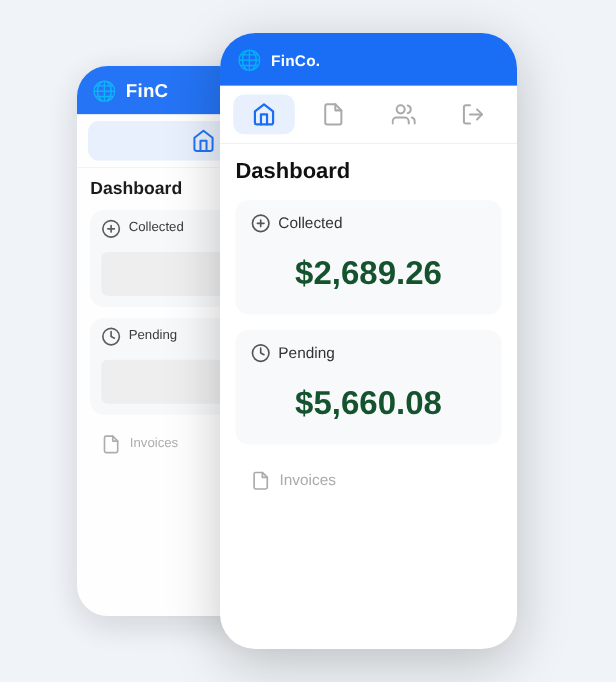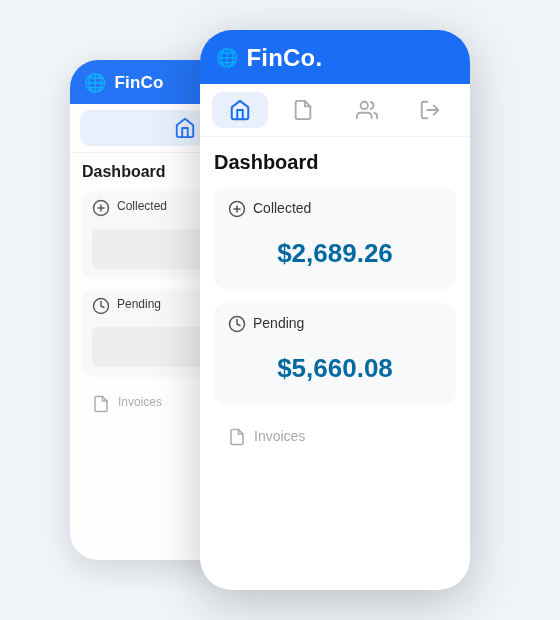--- a/index.html
+++ b/index.html
@@ -58,21 +58,21 @@
       display: flex;
       align-items: center;
       gap: 8px;
     }
     .phone-header .logo-icon {
       color: #fff;
       font-size: 18px;
     }
     .phone-header .app-name {
       color: #fff;
-      font-size: 24px;
+      font-size: 14px;
       font-weight: 700;
       letter-spacing: 0.2px;
     }
 
     
     .nav-tabs {
       display: flex;
       align-items: center;
       padding: 8px 12px;
       gap: 8px;
@@ -124,23 +124,23 @@
       color: #333;
       margin-bottom: 12px;
       font-weight: 500;
     }
     .card-label svg {
       width: 18px;
       height: 18px;
       color: #555;
     }
     .card-value {
-      font-size: 26px;
+      font-size: 30px;
       font-weight: 700;
-      color: #0369a1;
+      color: #14532d;
       text-align: center;
       padding: 8px 0 4px;
     }
 
     
     .invoices-section {
       display: flex;
       gap: 8px;
       padding: 10px 14px;
       color: #aaa;
@@ -186,21 +186,21 @@
     }
   </style>
 </head>
 <body>
 
 <div class="phones-wrapper">
 
   <div class="phone-back">
     <div class="phone-header">
       <span class="logo-icon">🌐</span>
-      <span class="app-name">FinCo</span>
+      <span class="app-name">FinC</span>
     </div>
     <div class="nav-tabs">
       <div class="nav-tab active">
         <svg viewBox="0 0 24 24" fill="none" stroke="currentColor" stroke-width="2" stroke-linecap="round" stroke-linejoin="round">
             <path d="M3 9l9-7 9 7v11a2 2 0 0 1-2 2H5a2 2 0 0 1-2-2z"></path>
             <polyline points="9 22 9 12 15 12 15 22"></polyline>
           </svg>
       </div>
     </div>
     <div class="phone-content">

